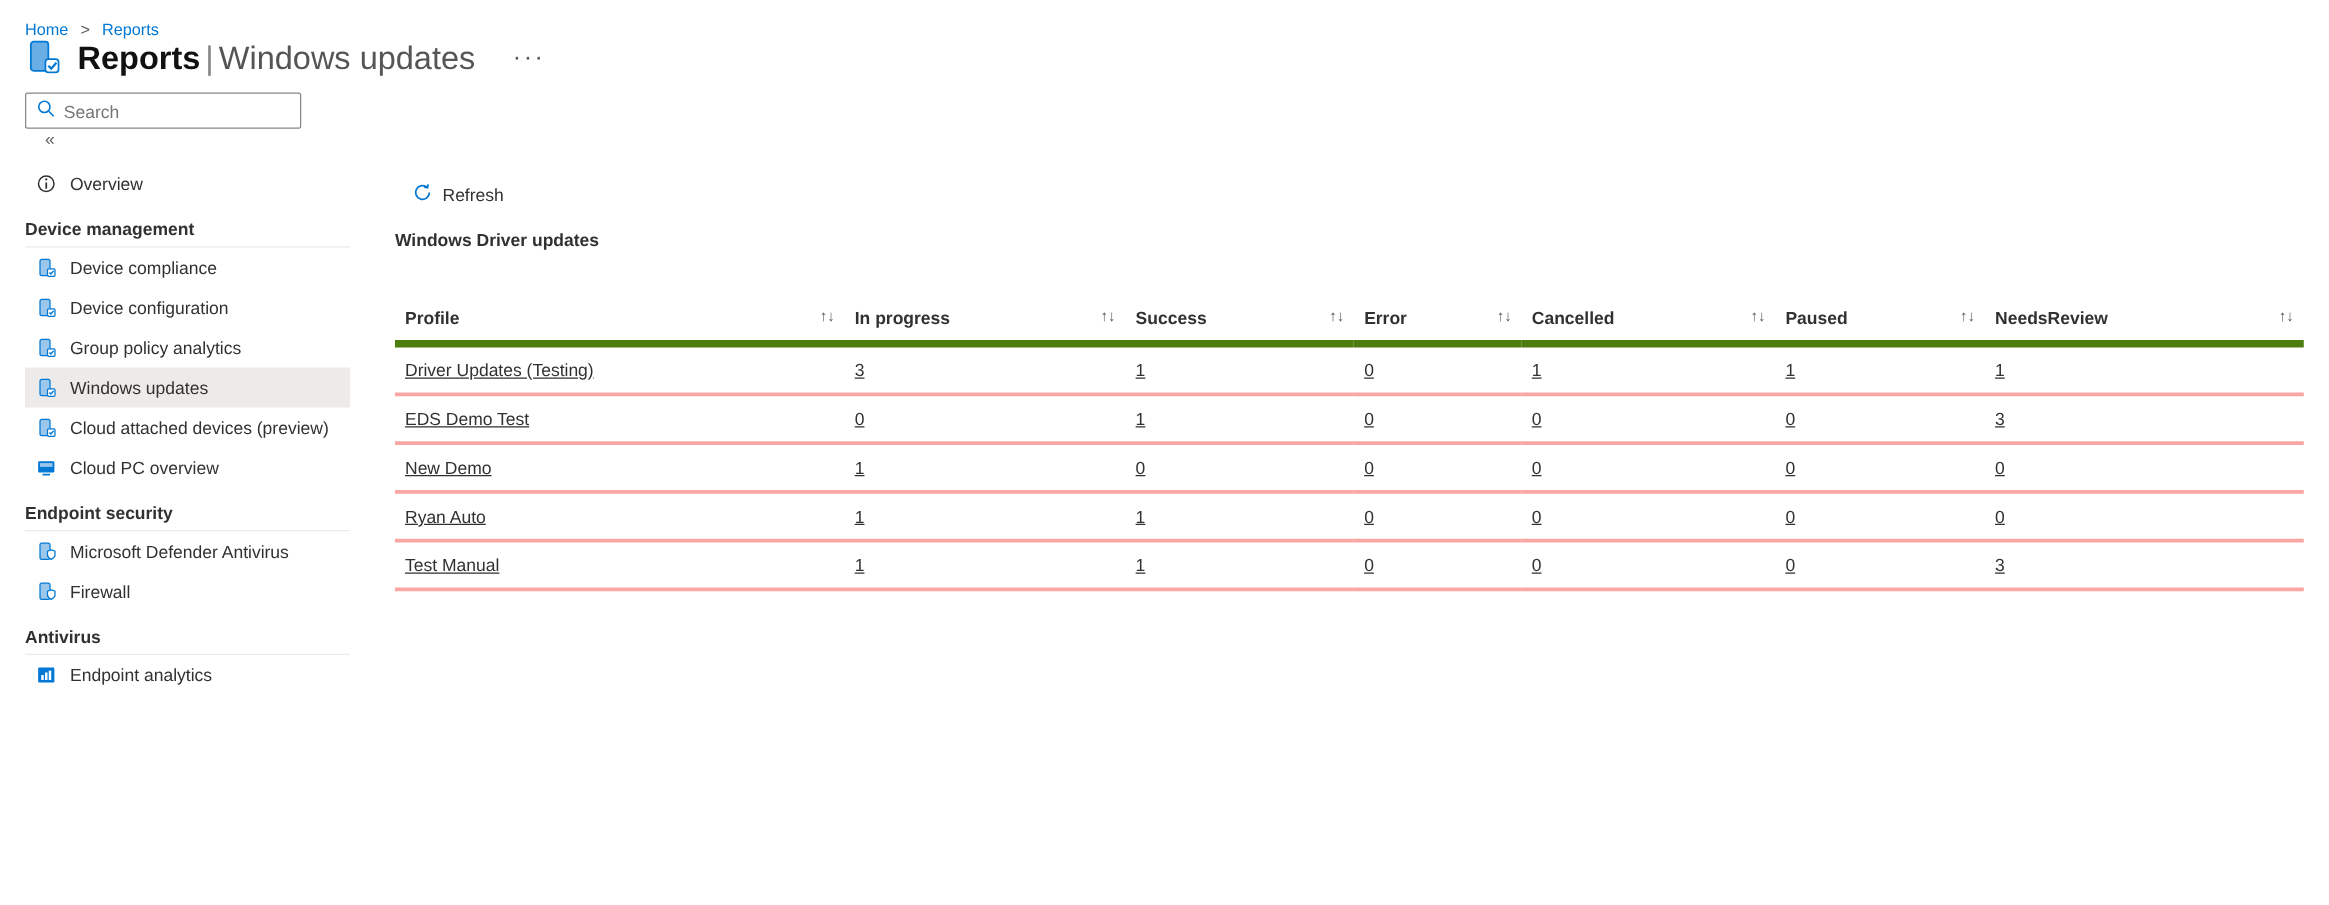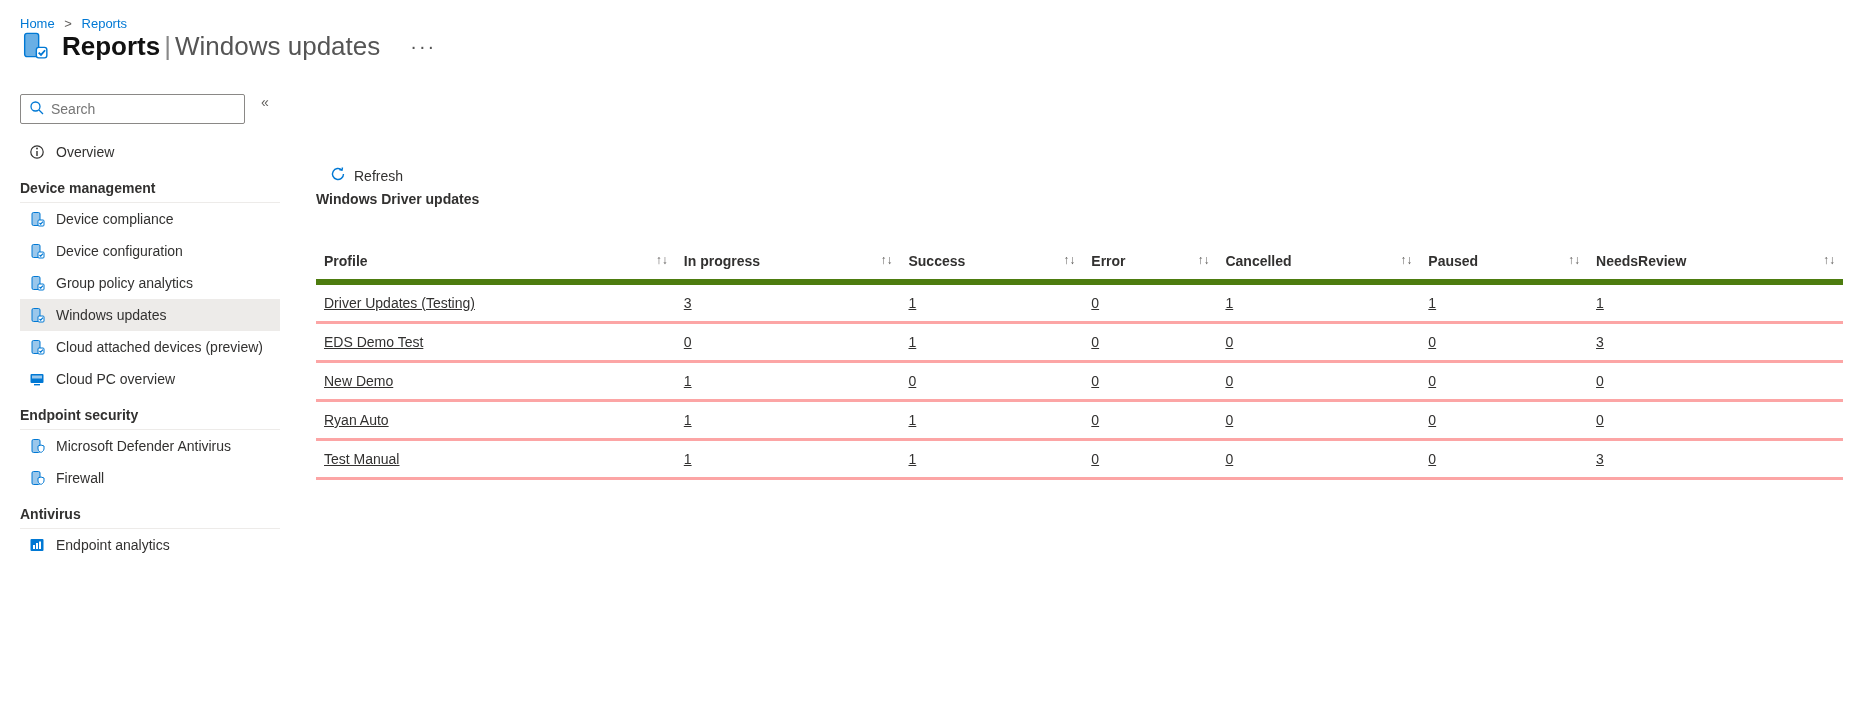--- a/index.html
+++ b/index.html
@@ -10,33 +10,33 @@
       background: #fff;
       padding: 16px 20px;
     }
     a { color: #0078d4; text-decoration: none; cursor: pointer; }
 
     
     .breadcrumb { font-size: 13px; }
     .breadcrumb .sep { margin: 0 6px; color: #605e5c; }
 
     
-    .title-row { display: flex; align-items: center; margin-bottom: 32px; }
+    .title-row { display: flex; align-items: center; margin-bottom: 12px; }
     .title-row svg { flex-shrink: 0; }
     .title-text { font-size: 26px; font-weight: 400; color: #555; margin-left: 14px; }
     .title-text .bold { font-weight: 700; color: #111; }
     .title-sep { margin: 0 4px; font-weight: 300; color: #888; }
     .ellipsis { margin-left: 30px; color: #555; font-size: 20px; cursor: pointer; letter-spacing: 2px; }
 
     
     .wrap { display: flex; align-items: flex-start; }
 
     
     .side { width: 260px; flex-shrink: 0; }
-    .search-row { display: flex; align-items: flex-start; margin-bottom: 12px; }
+    .search-row { display: flex; align-items: flex-start; margin-bottom: 12px; flex-direction: column; }
     .search-box {
       flex: 1; display: flex; align-items: center;
       border: 1px solid #8a8886; border-radius: 2px;
       padding: 4px 8px; cursor: text; height: 30px;
       max-width: 225px;
     }
     .search-box input {
       border: none; outline: none; font-size: 14px; flex: 1; margin-left: 6px;
       background: transparent;
     }
@@ -59,21 +59,21 @@
 
     
     .main { flex: 1; margin-left: 36px; margin-top: 72px; }
     .refresh-btn {
       display: inline-flex; align-items: center;
       cursor: pointer; font-size: 14px; color: #323130;
       margin-bottom: 6px; margin-left: 14px;
     }
     .refresh-btn .icon { margin-right: 8px; }
     .last-refreshed { font-size: 14px; margin-bottom: 36px; }
-    .section-title { font-weight: 600; margin-bottom: 36px; }
+    .section-title { font-weight: 600; margin-bottom: 36px; margin-top: 13px; }
 
     
     table { width: 100%; border-collapse: collapse; }
     th, td { text-align: left; padding: 10px 8px; font-size: 14px; }
     th {
       font-weight: 600; border-bottom: 6px solid #4d7c0f;
       position: relative;
     }
     td { border-bottom: 3px solid #fca5a5; text-decoration: underline; }
     .sort-ic { float: right; color: #605e5c; font-size: 12px; }

